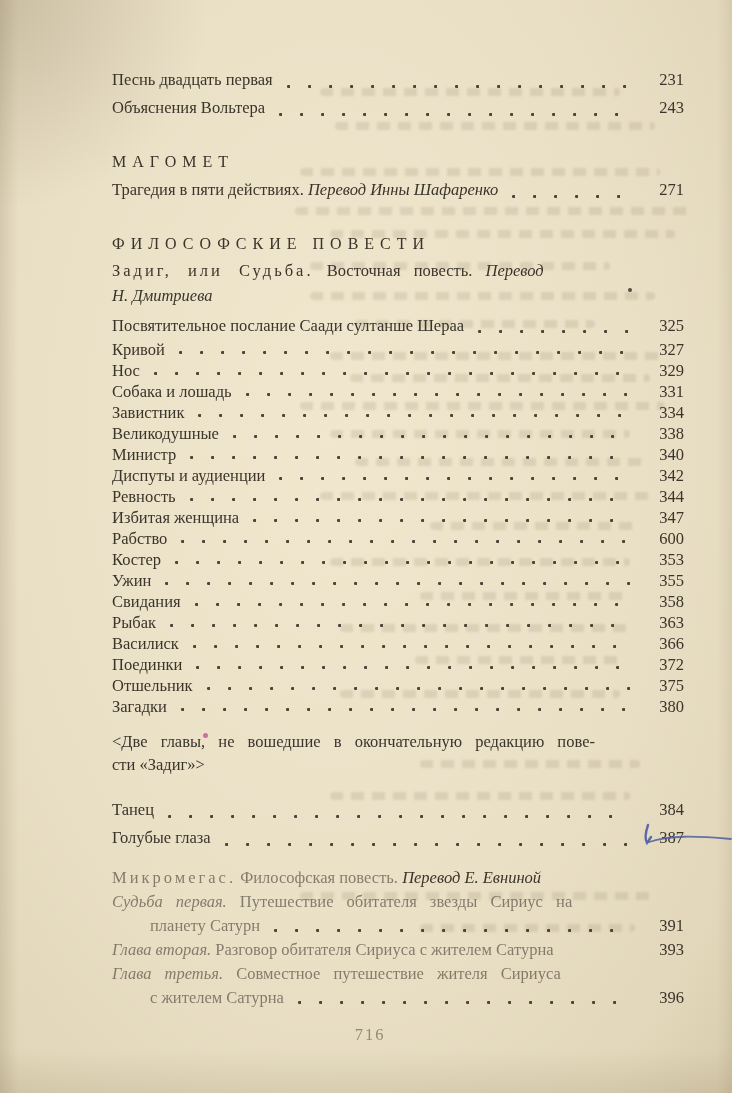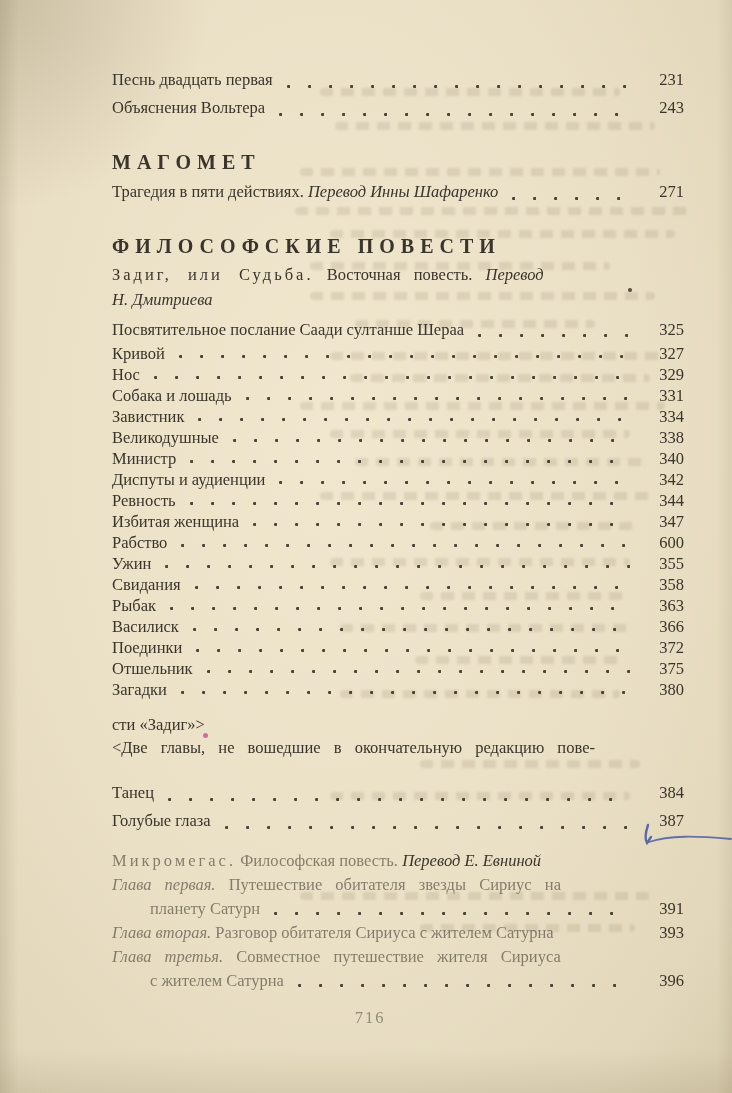--- a/index.html
+++ b/index.html
@@ -23,21 +23,21 @@
   .row{display:flex;align-items:baseline;line-height:28px;font-size:16.5px;}
   .row .txt{white-space:pre;}
   .row.t{line-height:21px;}
   .row.para{line-height:25px;}
   .row.first{line-height:26px;margin-top:5px;}
   .row.note{line-height:23px;}
   .row.gap{margin-top:20px;}
   .row.cont{padding-left:38px;}
   .row.heading{line-height:28px;}
   .jz{word-spacing:9px;}
-  .hd{letter-spacing:6px;font-size:20px;font-weight:bold;}
+  .hd{letter-spacing:6px;font-size:16px;}
   .ls{letter-spacing:3px;}
   .it{font-style:italic;}
   .fd{opacity:.58;}
   .leader{
     flex:1 1 auto;align-self:flex-end;height:3px;margin:0 10px 6px 14px;
     background-image:radial-gradient(circle at 1.6px 1.5px, rgba(58,52,42,.9) 1.3px, rgba(58,52,42,0) 1.9px);
     background-size:21px 3px;background-repeat:repeat-x;
   }
   .pg{margin-left:auto;padding-left:8px;min-width:36px;text-align:right;}
   .folio{margin-top:14px;text-align:center;position:relative;left:-28px;
@@ -167,20 +167,25 @@
           <span class="txt" data-name="toc-text"><span data-name="text-segment">Избитая женщина</span></span>
           <span class="leader" data-name="dot-leader"></span>
           <span class="pg" data-name="page-number">347</span>
         </div>
         <div class="row t" data-name="toc-row">
           <span class="txt" data-name="toc-text"><span data-name="text-segment">Рабство</span></span>
           <span class="leader" data-name="dot-leader"></span>
           <span class="pg" data-name="page-number">600</span>
         </div>
         <div class="row t" data-name="toc-row">
+          <span class="txt" data-name="toc-text"><span data-name="text-segment">Костер</span></span>
+          <span class="leader" data-name="dot-leader"></span>
+          <span class="pg" data-name="page-number">353</span>
+        </div>
+        <div class="row t" data-name="toc-row">
           <span class="txt" data-name="toc-text"><span data-name="text-segment">Ужин</span></span>
           <span class="leader" data-name="dot-leader"></span>
           <span class="pg" data-name="page-number">355</span>
         </div>
         <div class="row t" data-name="toc-row">
           <span class="txt" data-name="toc-text"><span data-name="text-segment">Свидания</span></span>
           <span class="leader" data-name="dot-leader"></span>
           <span class="pg" data-name="page-number">358</span>
         </div>
         <div class="row t" data-name="toc-row">
@@ -203,43 +208,43 @@
           <span class="leader" data-name="dot-leader"></span>
           <span class="pg" data-name="page-number">375</span>
         </div>
         <div class="row t" data-name="toc-row">
           <span class="txt" data-name="toc-text"><span data-name="text-segment">Загадки</span></span>
           <span class="leader" data-name="dot-leader"></span>
           <span class="pg" data-name="page-number">380</span>
         </div>
       </div>
       <div class="section" data-name="section-zadig-extra-chapters">
+        <div class="row note jz" data-name="toc-row">
+          <span class="txt" data-name="toc-text"><span data-name="text-segment">&lt;Две главы, не вошедшие в окончательную редакцию пове-</span></span>
+        </div>
         <div class="row note" data-name="toc-row">
           <span class="txt" data-name="toc-text"><span data-name="text-segment">сти «Задиг»&gt;</span></span>
-        </div>
-        <div class="row note jz" data-name="toc-row">
-          <span class="txt" data-name="toc-text"><span data-name="text-segment">&lt;Две главы, не вошедшие в окончательную редакцию пове-</span></span>
         </div>
         <div class="row gap" data-name="toc-row">
           <span class="txt" data-name="toc-text"><span data-name="text-segment">Танец</span></span>
           <span class="leader" data-name="dot-leader"></span>
           <span class="pg" data-name="page-number">384</span>
         </div>
         <div class="row" data-name="toc-row">
           <span class="txt" data-name="toc-text"><span data-name="text-segment">Голубые глаза</span></span>
           <span class="leader" data-name="dot-leader"></span>
           <span class="pg" data-name="page-number">387</span>
         </div>
       </div>
       <div class="section" data-name="section-micromegas">
         <div class="row para" data-name="toc-row">
           <span class="txt" data-name="toc-text"><span class="ls fd" data-name="text-segment">Микромегас.</span><span class="fd" data-name="text-segment"> Философская повесть. </span><span class="it" data-name="text-segment">Перевод Е. Евниной</span></span>
         </div>
         <div class="row jz" data-name="toc-row">
-          <span class="txt" data-name="toc-text"><span class="it fd" data-name="text-segment">Глава первая.</span><span class="fd" data-name="text-segment"> Путешествие обитателя звезды Сириус на</span></span>
+          <span class="txt" data-name="toc-text"><span class="it fd" data-name="text-segment">Судьба первая.</span><span class="fd" data-name="text-segment"> Путешествие обитателя звезды Сириус на</span></span>
         </div>
         <div class="row cont" data-name="toc-row">
           <span class="txt" data-name="toc-text"><span class="fd" data-name="text-segment">планету Сатурн</span></span>
           <span class="leader" data-name="dot-leader"></span>
           <span class="pg" data-name="page-number">391</span>
         </div>
         <div class="row" data-name="toc-row">
           <span class="txt" data-name="toc-text"><span class="it fd" data-name="text-segment">Глава вторая.</span><span class="fd" data-name="text-segment"> Разговор обитателя Сириуса с жителем Сатурна</span></span>
           <span class="pg" data-name="page-number">393</span>
         </div>

